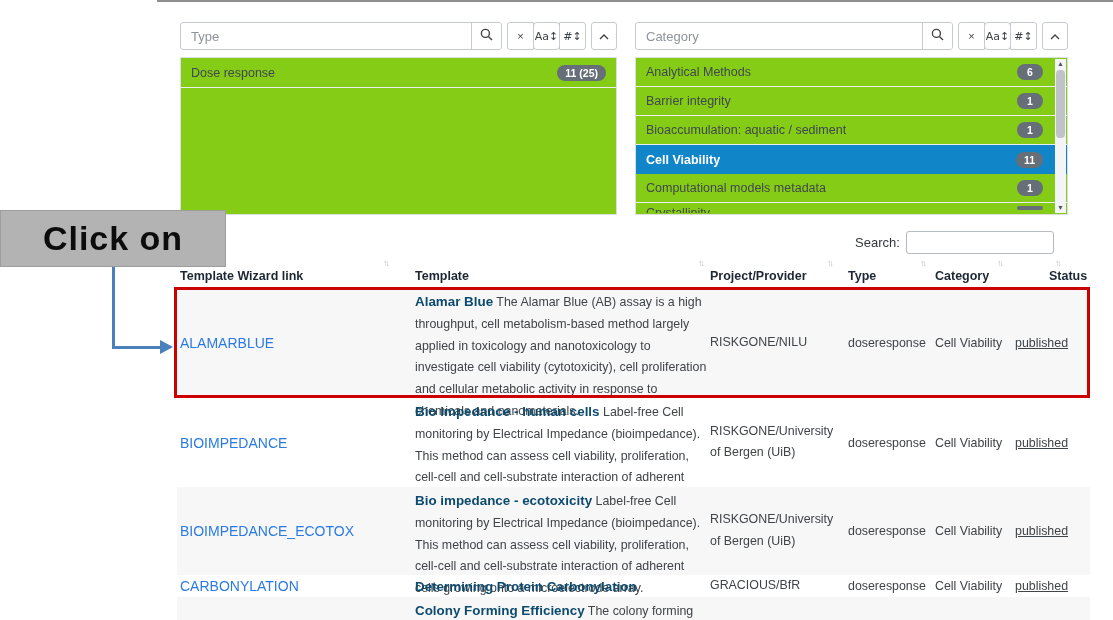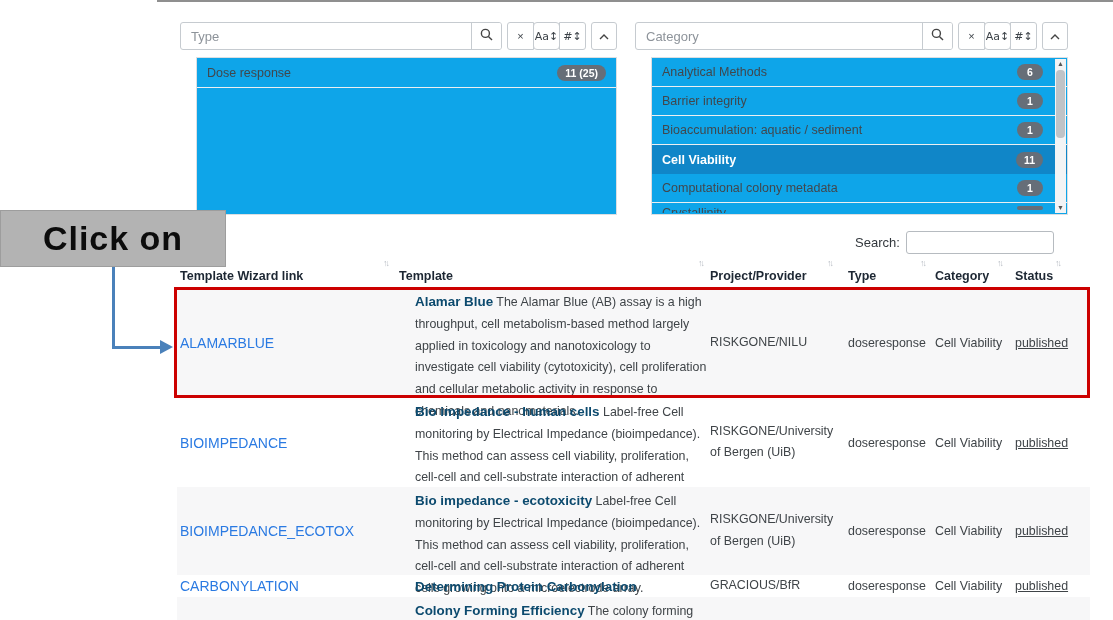--- a/index.html
+++ b/index.html
@@ -21,21 +21,21 @@
   .seg-btn { width:30px; display:flex; align-items:center; justify-content:center; background:#fff; border:none; border-left:1px solid #c6cbd0; cursor:pointer; }
   .btn { height:28px; background:#fff; border:1px solid #c6cbd0; display:flex; align-items:center; justify-content:center; font-size:11px; color:#3c4248; cursor:pointer; border-radius:3px; }
   .btn-group { display:flex; margin-left:5px; }
   .btn-group .btn { border-radius:4px; }
   .btn-group .btn:first-child { border-radius:3px 0 0 3px; }
   .btn-group .btn:last-child { border-radius:0 3px 3px 0; }
   .btn-group .btn + .btn { margin-left:-1px; }
   .btn.w27 { width:27px; }
   .btn.collapse { width:26px; margin-left:5px; }
 
-  .filter-list { position:absolute; left:0; right:0; top:35px; bottom:0; border:1px solid #dcdfe2; background:#0ea5e9; overflow:hidden;margin-left:16px; }
+  .filter-list { position:absolute; left:0; right:0; top:35px; bottom:0; border:1px solid #dcdfe2; background:#84cc16; overflow:hidden; }
   .f-item { position:relative; height:29px; display:flex; align-items:center; padding:0 10px; font-size:12.5px; color:#41474d; border-bottom:1px solid #eceff1; cursor:pointer; background:transparent; }
   .f-item .lbl { flex:1; }
   .f-item.selected { background:#1086c8; color:#fff; font-weight:bold; border-bottom:none; }
   .f-item.tall { height:30px; }
   .f-item.clipped { height:10px; overflow:hidden; align-items:flex-start; padding-top:3px; border-bottom:none; }
   .badge { background:#666e78; color:#fff; font-size:10.5px; font-weight:bold; border-radius:9px; padding:2px 8px; line-height:12px; min-width:26px; text-align:center; }
   .right .f-item .badge { margin-right:14px; }
 
   
   .v-scroll { position:absolute; top:1px; bottom:1px; right:1px; width:11px; background:#f3f4f5; }
@@ -165,21 +165,21 @@
       </div>
       <div class="f-item">
         <span class="lbl">Bioaccumulation: aquatic / sediment</span>
         <span class="badge">1</span>
       </div>
       <div class="f-item selected">
         <span class="lbl">Cell Viability</span>
         <span class="badge">11</span>
       </div>
       <div class="f-item">
-        <span class="lbl">Computational colony metadata</span>
+        <span class="lbl">Computational models metadata</span>
         <span class="badge">1</span>
       </div>
       <div class="f-item clipped">
         <span class="lbl">Crystallinity</span>
         <span class="badge"></span>
       </div>
       <div class="v-scroll">
         <div class="arr up">▲</div>
         <div class="thumb"></div>
         <div class="arr down">▼</div>
@@ -188,25 +188,25 @@
   </div>
 
   <div class="search-wrap">
     <label>Search:</label>
     <input type="text" value="" style="">
   </div>
 
   <div class="table">
     <div class="hdr-row">
       <div class="hdr" style="left:3px">Template Wizard link</div>
-      <div class="hdr" style="left:222px">Template</div>
+      <div class="hdr" style="left:238px">Template</div>
       <div class="hdr" style="left:533px">Project/Provider</div>
       <div class="hdr" style="left:671px">Type</div>
       <div class="hdr" style="left:758px">Category</div>
-      <div class="hdr" style="left:838px">Status</div>
+      <div class="hdr" style="left:872px">Status</div>
       <span class="sort-ic" style="left:206px">↑↓</span>
       <span class="sort-ic" style="left:521px">↑↓</span>
       <span class="sort-ic" style="left:650px">↑↓</span>
       <span class="sort-ic" style="left:743px">↑↓</span>
       <span class="sort-ic" style="left:820px">↑↓</span>
       <span class="sort-ic" style="left:878px">↑↓</span>
     </div>
 
     <div class="trow stripe" style="top:30px; height:110px;">
       <a class="cell c-link vcenter">ALAMARBLUE</a>

